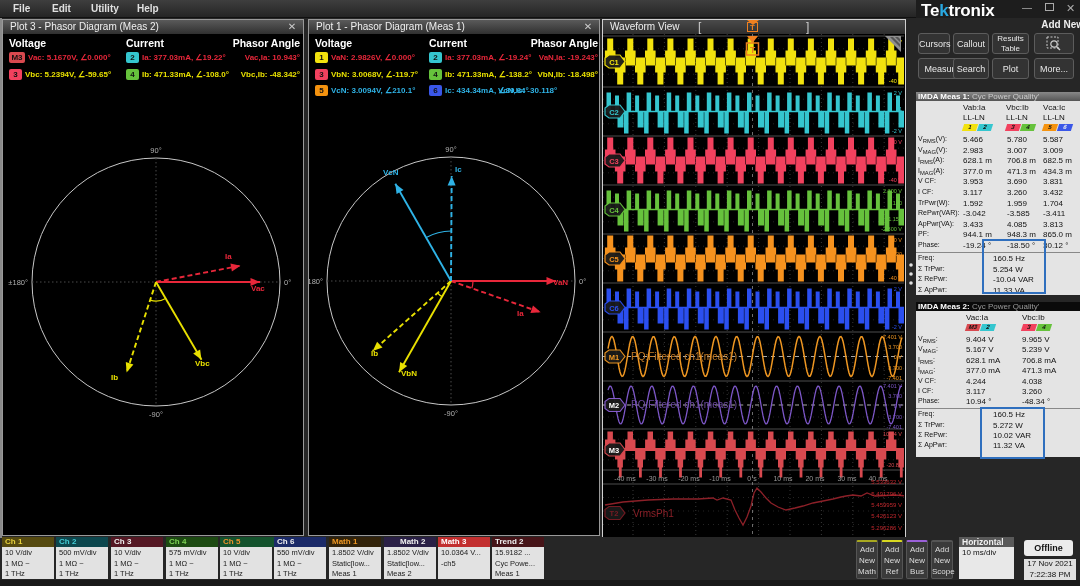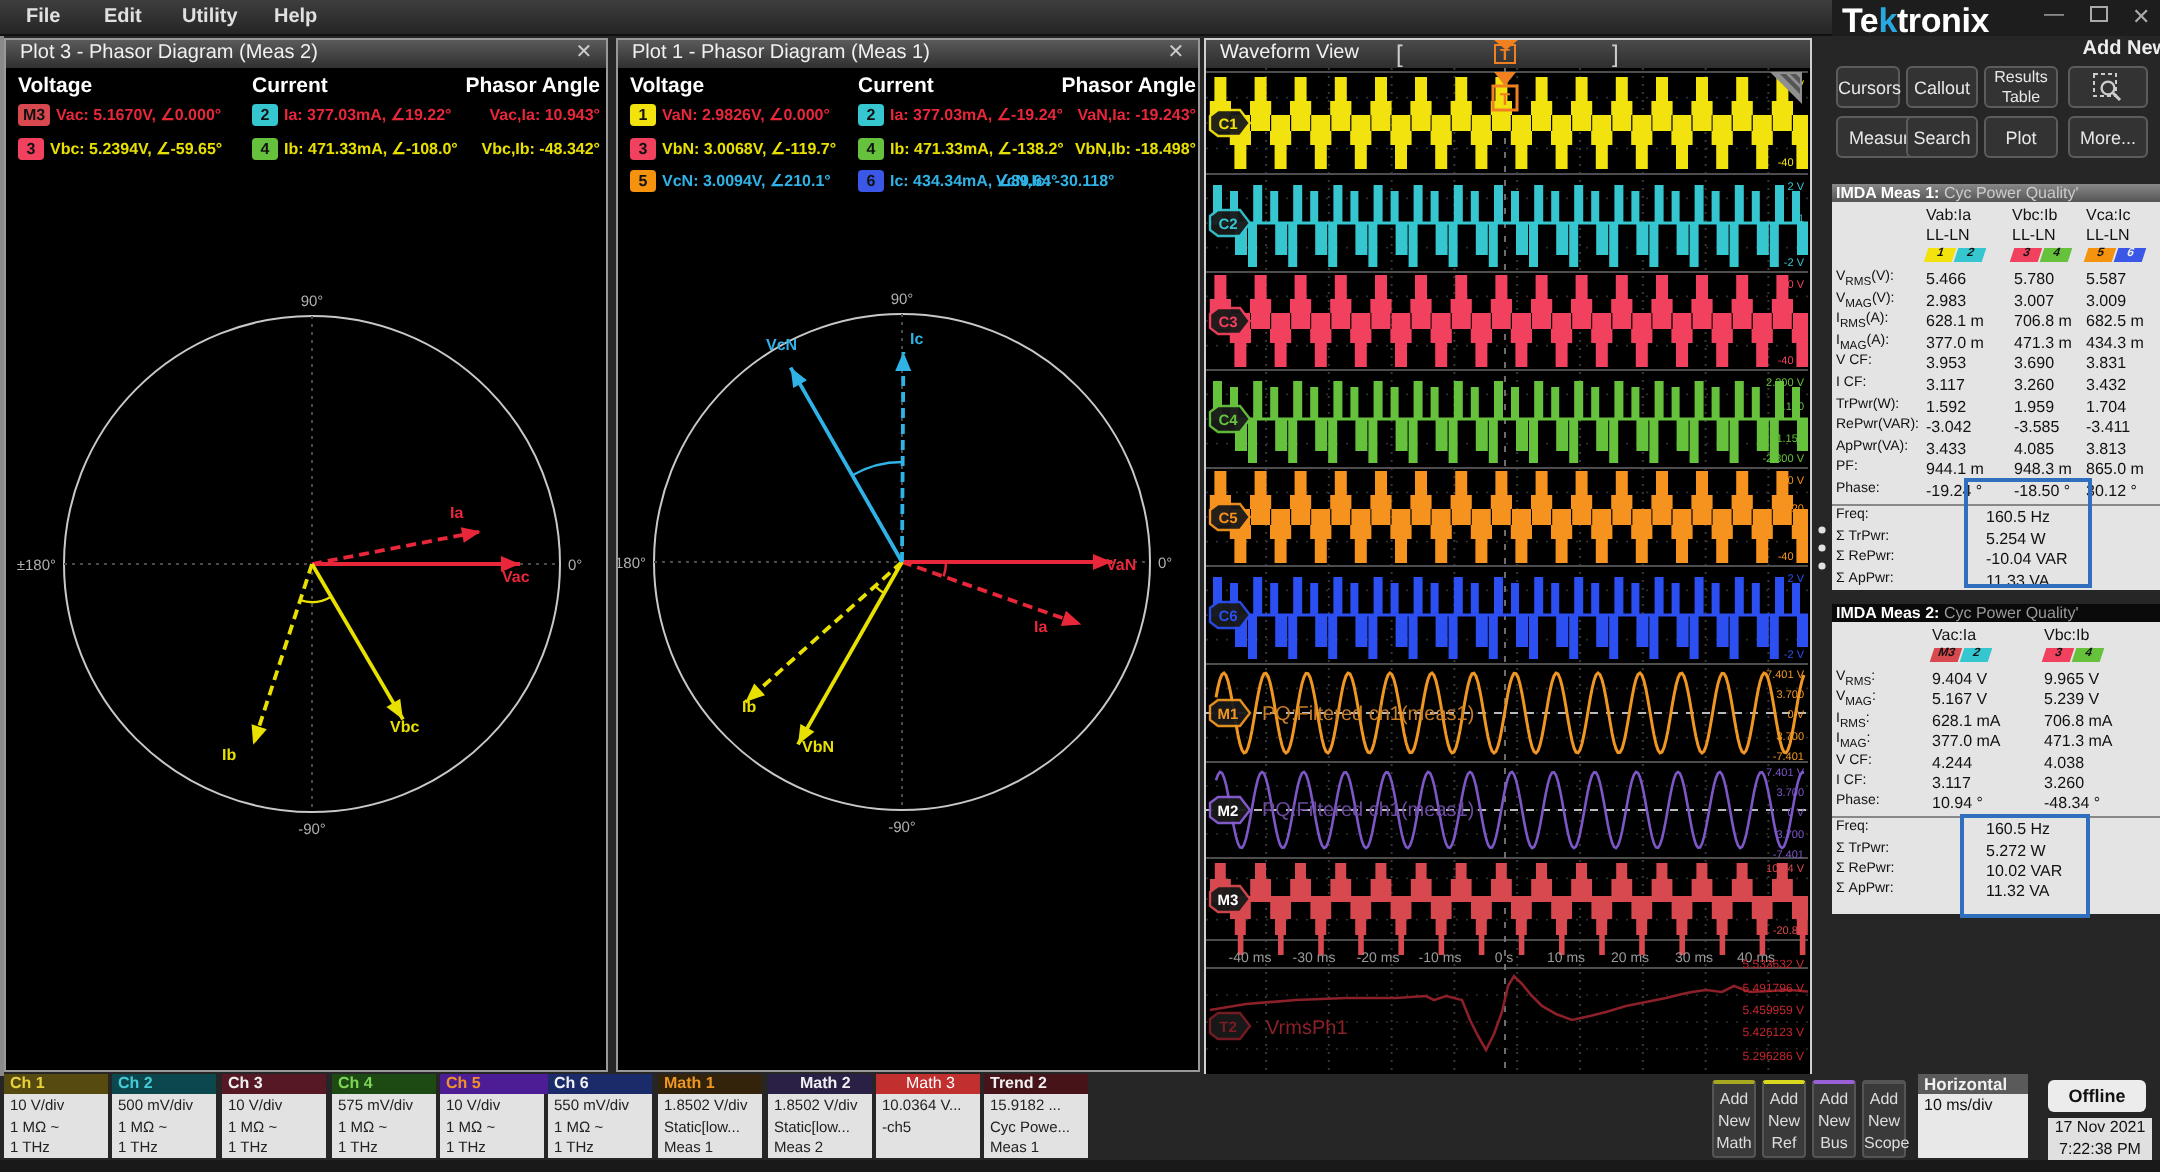--- a/index.html
+++ b/index.html
@@ -270,21 +270,21 @@
       <div style="height:10.6px;white-space:nowrap;overflow:hidden">10 V/div</div>
       <div style="height:10.6px;white-space:nowrap;overflow:hidden">1 MΩ ~</div>
       <div style="height:10.6px;white-space:nowrap;overflow:hidden">1 THz</div>
     </div>
     <div style="position:absolute;left:166px;top:0;width:52px;height:10px;background:#1d4a12;color:#7ed455;font-size:8px;font-weight:bold;line-height:10px;padding-left:3px">Ch 4</div>
     <div style="position:absolute;left:166px;top:10px;width:52px;height:32px;background:#e2e2e2;color:#222;font-size:7.5px;padding:1px 0 0 3px">
       <div style="height:10.6px;white-space:nowrap;overflow:hidden">575 mV/div</div>
       <div style="height:10.6px;white-space:nowrap;overflow:hidden">1 MΩ ~</div>
       <div style="height:10.6px;white-space:nowrap;overflow:hidden">1 THz</div>
     </div>
-    <div style="position:absolute;left:220px;top:0;width:75px;height:10px;background:#4c1d95;color:#f0922a;font-size:8px;font-weight:bold;line-height:10px;padding-left:3px">Ch 5</div>
+    <div style="position:absolute;left:220px;top:0;width:75px;height:10px;background:#14532d;color:#f0922a;font-size:8px;font-weight:bold;line-height:10px;padding-left:3px">Ch 5</div>
     <div style="position:absolute;left:220px;top:10px;width:52px;height:32px;background:#e2e2e2;color:#222;font-size:7.5px;padding:1px 0 0 3px">
       <div style="height:10.6px;white-space:nowrap;overflow:hidden">10 V/div</div>
       <div style="height:10.6px;white-space:nowrap;overflow:hidden">1 MΩ ~</div>
       <div style="height:10.6px;white-space:nowrap;overflow:hidden">1 THz</div>
     </div>
     <div style="position:absolute;left:274px;top:0;width:52px;height:10px;background:#1b2a68;color:#f0f0f0;font-size:8px;font-weight:bold;line-height:10px;padding-left:3px">Ch 6</div>
     <div style="position:absolute;left:274px;top:10px;width:52px;height:32px;background:#e2e2e2;color:#222;font-size:7.5px;padding:1px 0 0 3px">
       <div style="height:10.6px;white-space:nowrap;overflow:hidden">550 mV/div</div>
       <div style="height:10.6px;white-space:nowrap;overflow:hidden">1 MΩ ~</div>
       <div style="height:10.6px;white-space:nowrap;overflow:hidden">1 THz</div>
@@ -294,21 +294,21 @@
       <div style="height:10.6px;white-space:nowrap;overflow:hidden">1.8502 V/div</div>
       <div style="height:10.6px;white-space:nowrap;overflow:hidden">Static[low...</div>
       <div style="height:10.6px;white-space:nowrap;overflow:hidden">Meas 1</div>
     </div>
     <div style="position:absolute;left:384px;top:0;width:52px;height:10px;background:#2a2046;color:#f0f0f0;font-size:8px;font-weight:bold;line-height:10px;padding-left:16px">Math 2</div>
     <div style="position:absolute;left:384px;top:10px;width:52px;height:32px;background:#e2e2e2;color:#222;font-size:7.5px;padding:1px 0 0 3px">
       <div style="height:10.6px;white-space:nowrap;overflow:hidden">1.8502 V/div</div>
       <div style="height:10.6px;white-space:nowrap;overflow:hidden">Static[low...</div>
       <div style="height:10.6px;white-space:nowrap;overflow:hidden">Meas 2</div>
     </div>
-    <div style="position:absolute;left:438px;top:0;width:52px;height:10px;background:#c22f2f;color:#ffffff;font-size:8px;font-weight:normal;line-height:10px;padding-left:15px">Math 3</div>
+    <div style="position:absolute;left:438px;top:0;width:52px;height:10px;background:#c22f2f;color:#ffffff;font-size:8px;font-weight:bold;line-height:10px;padding-left:3px">Math 3</div>
     <div style="position:absolute;left:438px;top:10px;width:52px;height:32px;background:#e2e2e2;color:#222;font-size:7.5px;padding:1px 0 0 3px">
       <div style="height:10.6px;white-space:nowrap;overflow:hidden">10.0364 V...</div>
       <div style="height:10.6px;white-space:nowrap;overflow:hidden">-ch5</div>
       <div style="height:10.6px;white-space:nowrap;overflow:hidden"></div>
     </div>
     <div style="position:absolute;left:492px;top:0;width:52px;height:10px;background:#461418;color:#f0f0f0;font-size:8px;font-weight:bold;line-height:10px;padding-left:3px">Trend 2</div>
     <div style="position:absolute;left:492px;top:10px;width:52px;height:32px;background:#e2e2e2;color:#222;font-size:7.5px;padding:1px 0 0 3px">
       <div style="height:10.6px;white-space:nowrap;overflow:hidden">15.9182 ...</div>
       <div style="height:10.6px;white-space:nowrap;overflow:hidden">Cyc Powe...</div>
       <div style="height:10.6px;white-space:nowrap;overflow:hidden">Meas 1</div>

